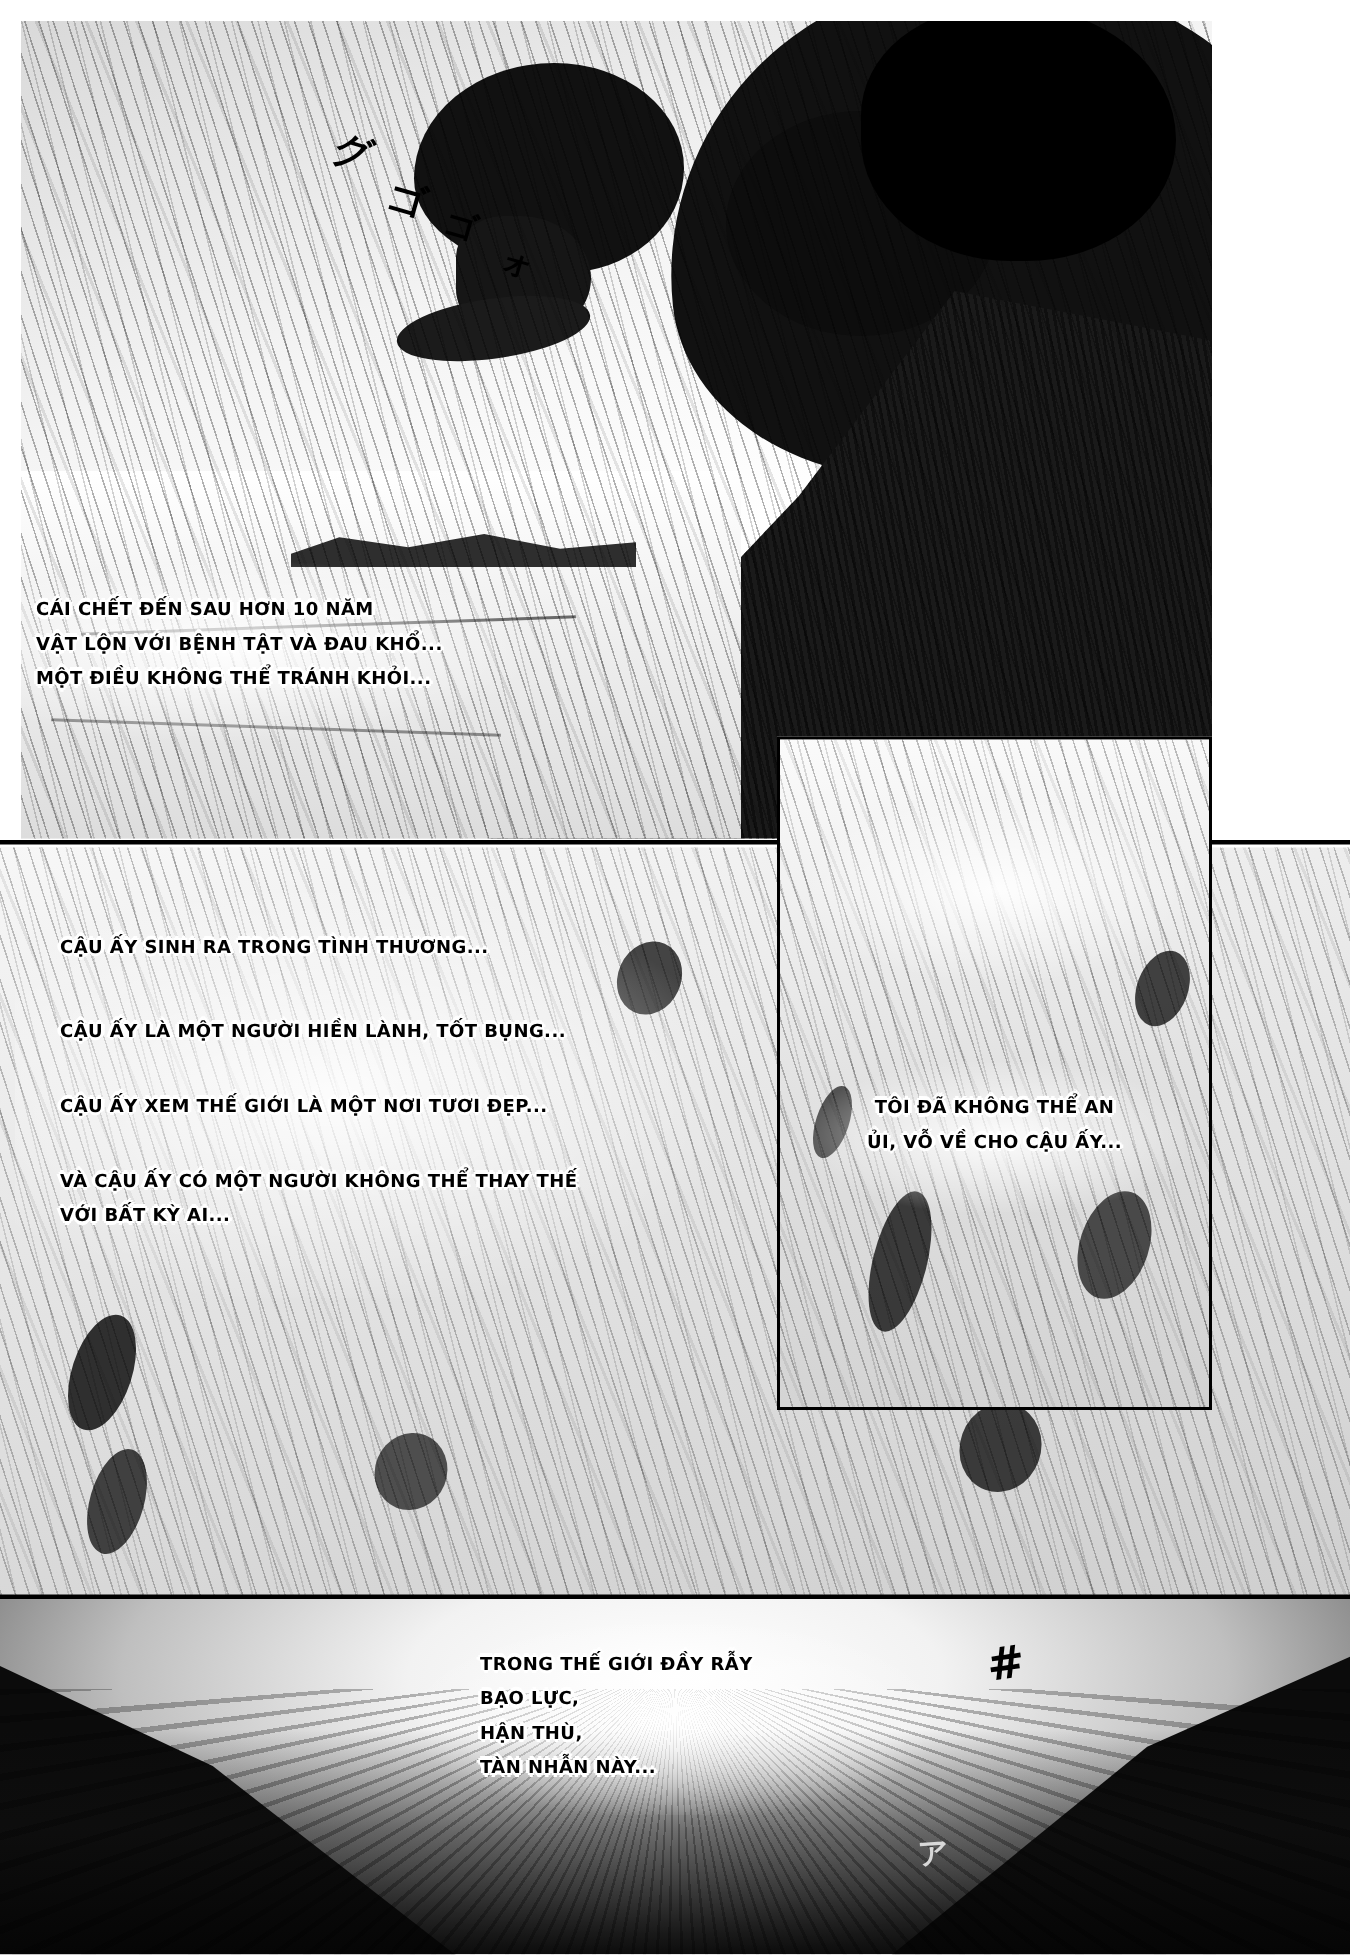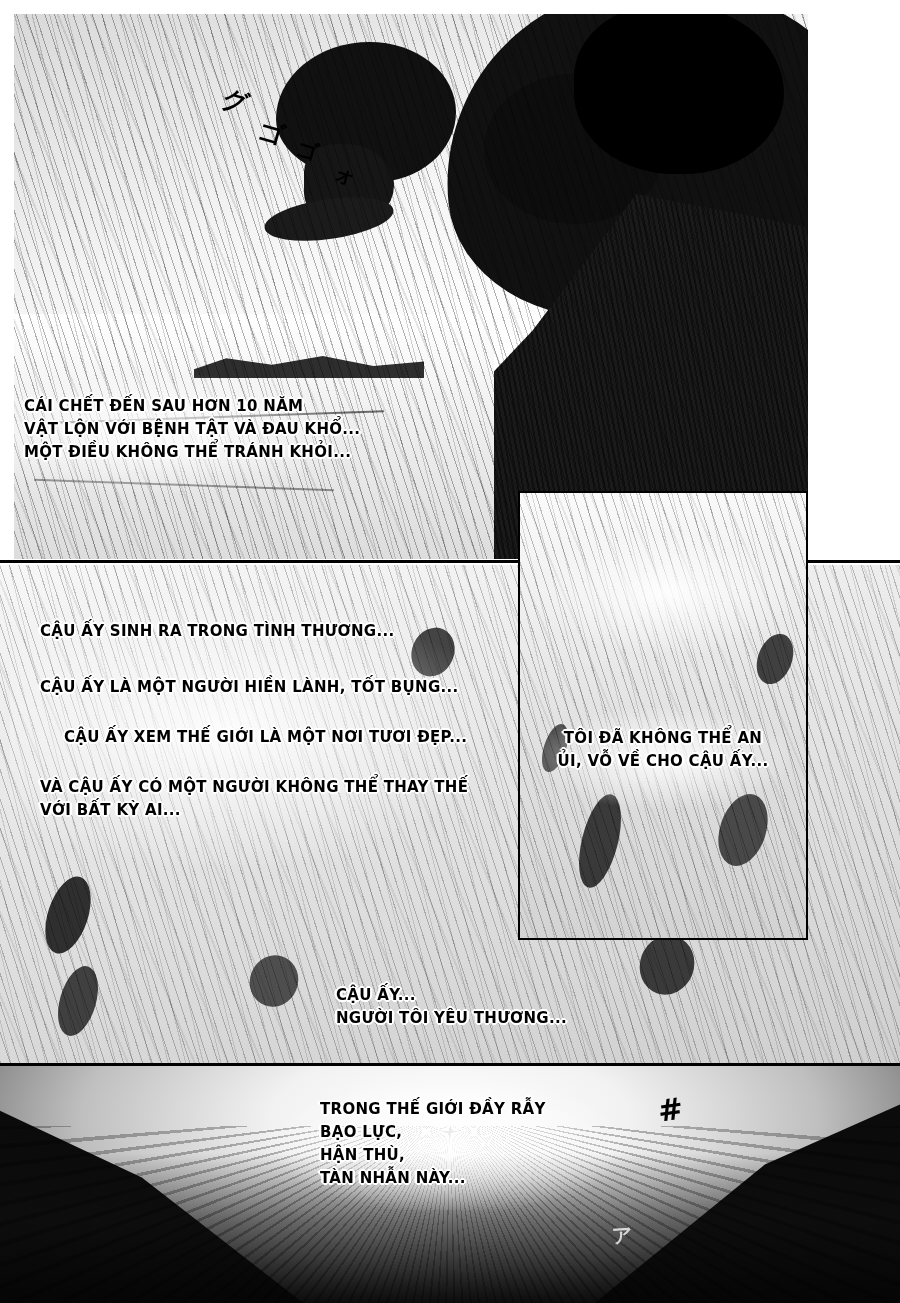--- a/index.html
+++ b/index.html
@@ -63,21 +63,21 @@
       rgba(0,0,0,0.85) 0px, rgba(0,0,0,0.85) 2px,
       rgba(0,0,0,0) 2px, rgba(0,0,0,0) 5px);
   }
 
   
   .caption {
     position: absolute;
     color: #000;
     font-family: "DejaVu Sans", sans-serif;
     font-weight: 700;
-    font-size: 15px;
+    font-size: 12px;
     line-height: 23px;
     letter-spacing: .3px;
     white-space: pre-line;
     text-shadow:
        1.6px 0 0 #fff, -1.6px 0 0 #fff, 0 1.6px 0 #fff, 0 -1.6px 0 #fff,
        1.2px 1.2px 0 #fff, -1.2px 1.2px 0 #fff, 1.2px -1.2px 0 #fff, -1.2px -1.2px 0 #fff,
        2.4px 0 0 #fff, -2.4px 0 0 #fff, 0 2.4px 0 #fff, 0 -2.4px 0 #fff;
   }
   .caption.center { text-align: center; }
   .caption.lead   { text-align: left; }
@@ -169,25 +169,23 @@
 
     <div style="position:absolute;left:10px;top:30px;width:470px;height:270px;
                 background:radial-gradient(ellipse at 45% 50%, rgba(255,255,255,.88) 0%, rgba(255,255,255,0) 75%);"></div>
   </div>
 
   <div style="position:absolute;left:0;top:560px;width:900px;height:3px;background:#000;"></div>
   <div style="position:absolute;left:0;top:1063px;width:900px;height:3px;background:#000;"></div>
 
   <div class="caption lead" style="left:40px; top:676px; width:430px;">CẬU ẤY LÀ MỘT NGƯỜI HIỀN LÀNH, TỐT BỤNG...</div>
   <div class="caption lead" style="left:40px; top:620px; width:420px;">CẬU ẤY SINH RA TRONG TÌNH THƯƠNG...</div>
-  <div class="caption lead" style="left:40px; top:726px; width:430px;margin-left:24px;">CẬU ẤY XEM THẾ GIỚI LÀ MỘT NƠI TƯƠI ĐẸP...</div>
+  <div class="caption lead" style="left:40px; top:726px; width:430px;">CẬU ẤY XEM THẾ GIỚI LÀ MỘT NƠI TƯƠI ĐẸP...</div>
   <div class="caption lead" style="left:40px; top:776px; width:430px;">VÀ CẬU ẤY CÓ MỘT NGƯỜI KHÔNG THỂ THAY THẾ
 VỚI BẤT KỲ AI...</div>
-  <div class="caption lead" style="left:336px; top:984px; width:340px;">CẬU ẤY...
-    NGƯỜI TÔI YÊU THƯƠNG...</div>
 
   <div class="panel bordered" style="left:518px; top:491px; width:290px; height:449px; background:#e6e6e6;">
 
     <div style="position:absolute;inset:0;background:linear-gradient(175deg,#fbfbfb 0%,#e2e2e2 50%,#d2d2d2 100%);"></div>
 
     <div style="position:absolute;left:238px;top:140px;width:34px;height:52px;background:#222;
                 border-radius:50%;transform:rotate(20deg);opacity:.85;"></div>
     <div style="position:absolute;left:62px;top:300px;width:36px;height:96px;background:#1d1d1d;
                 border-radius:50%;transform:rotate(14deg);opacity:.85;"></div>
     <div style="position:absolute;left:200px;top:300px;width:46px;height:74px;background:#242424;

